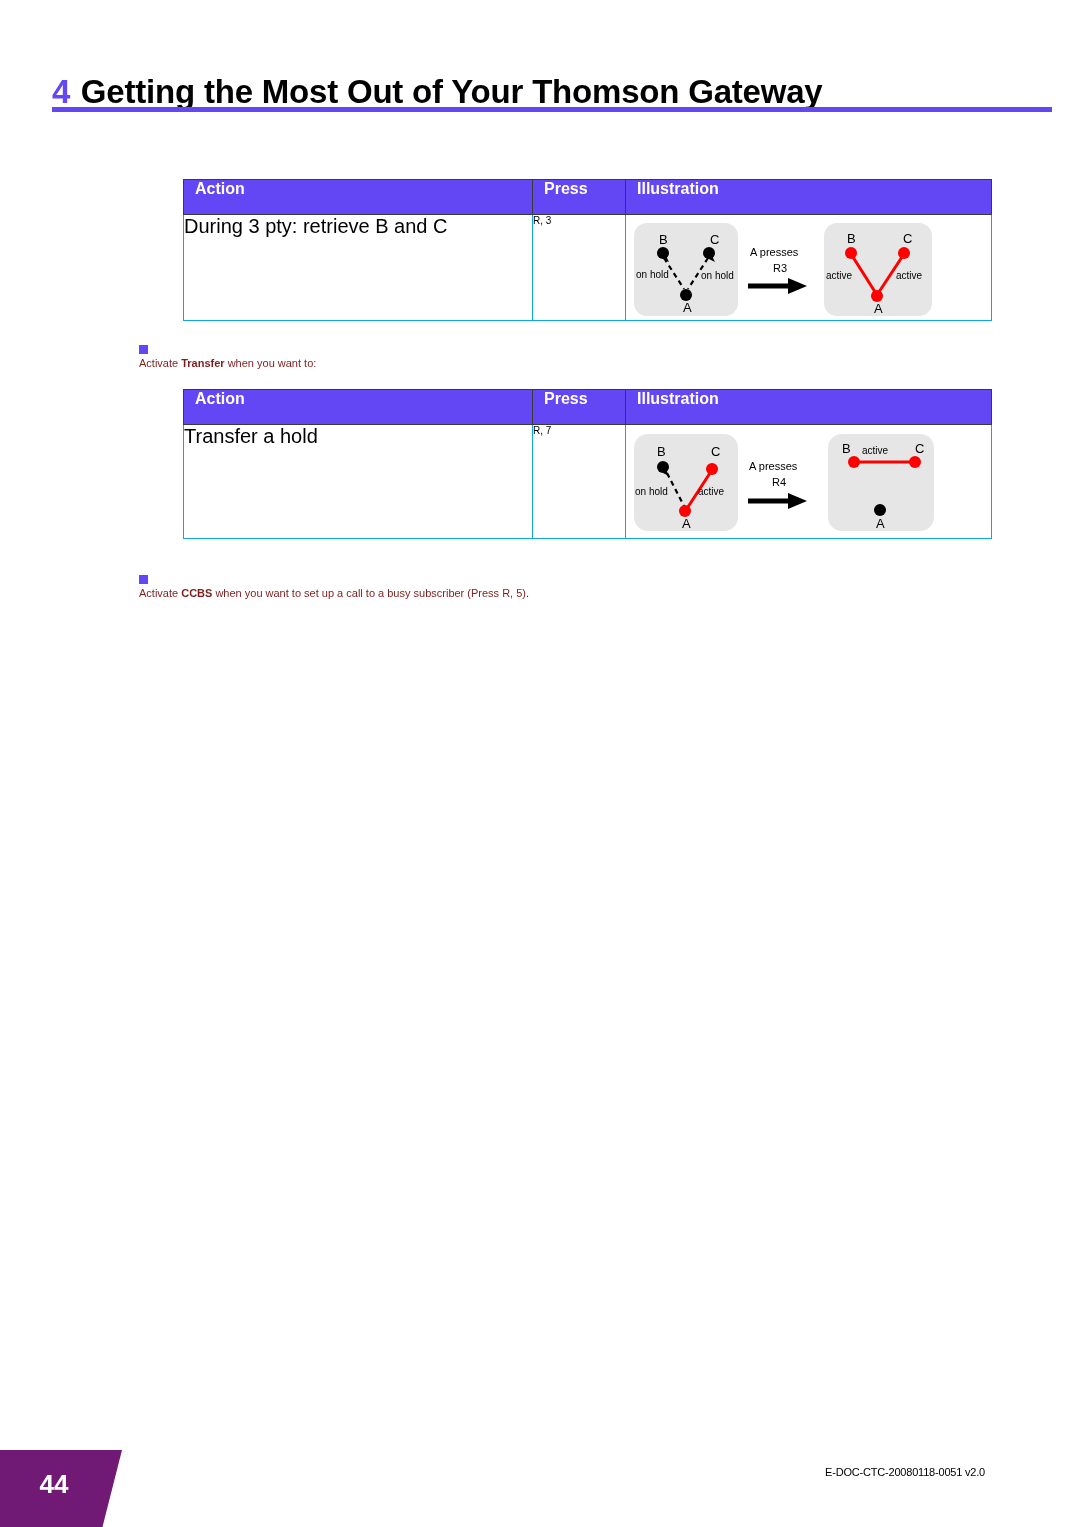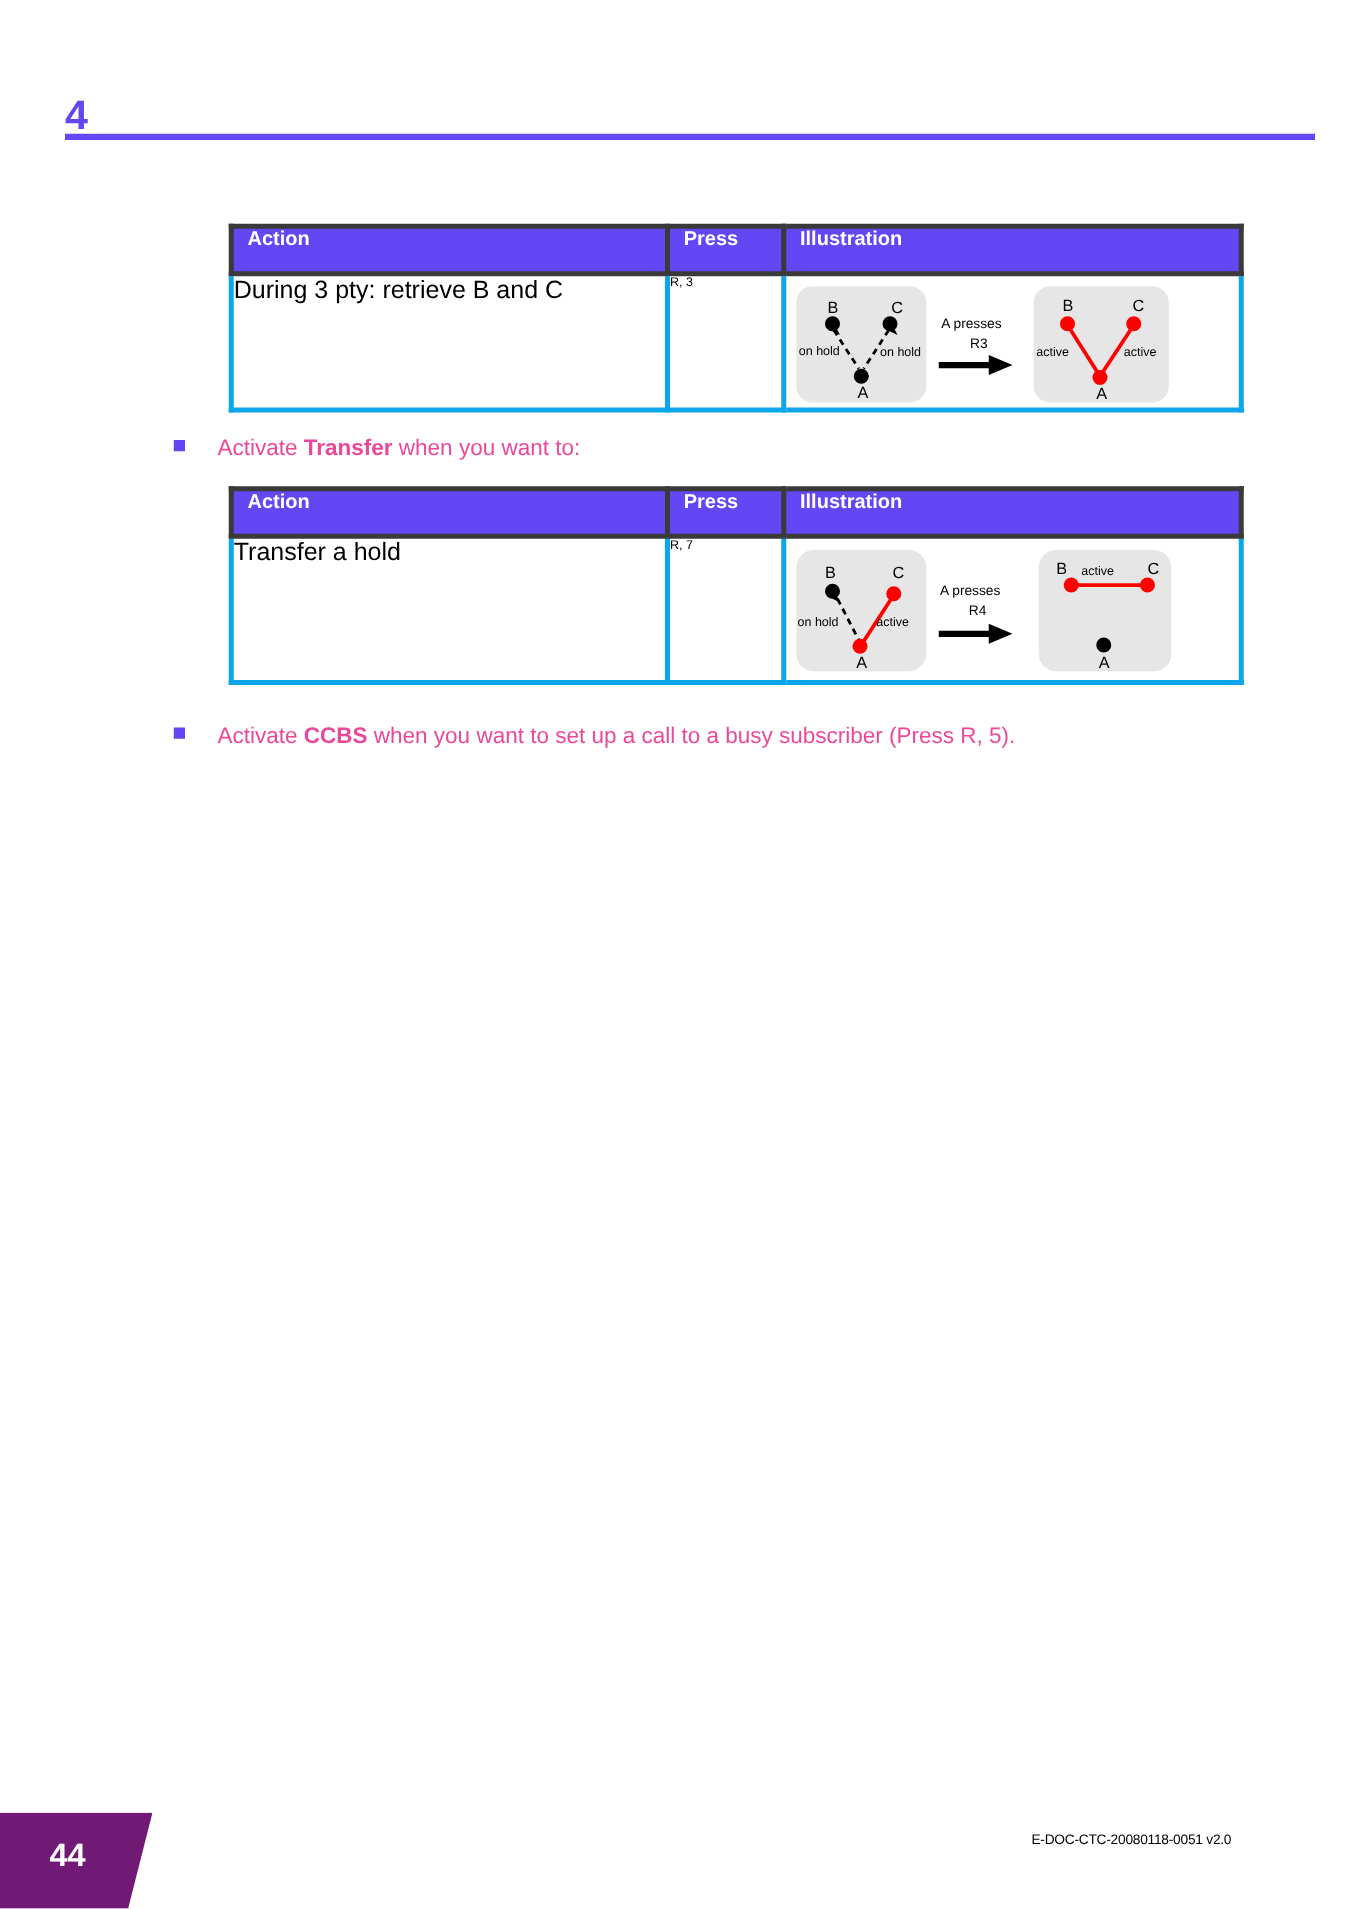--- a/index.html
+++ b/index.html
@@ -55,21 +55,21 @@
     position: absolute;
     border-collapse: collapse;
     table-layout: fixed;
     width: 808px;
   }
   #table-1 { left: 183px; top: 179px; }
   #table-2 { left: 183px; top: 389px; }
 
   .data-table th,
   .data-table td {
-    border: 4px solid #0ea5e9;
+    border: 1px solid #0ea5e9;
     padding: 0;
     vertical-align: top;
     background: #ffffff;
   }
   .data-table thead th {
     background: #6347F5;
     color: #ffffff;
     font-size: 16px;
     font-weight: bold;
     text-align: left;
@@ -103,23 +103,24 @@
     height: 100%;
     padding-left: 6px;
   }
   .illus-svg { display: block; }
 
   
   .bullet-line {
     position: absolute;
     display: flex;
     align-items: baseline;
-    font-size: 18px;
-    color: #ec4899;
+    font-size: 11px;
+    color: #7f1d1d;
     white-space: nowrap;
+    flex-direction: column;
   }
   #bullet-1 { left: 139px; top: 348px; }
   #bullet-2 { left: 139px; top: 578px; }
   .bullet-marker {
     width: 9px;
     height: 9px;
     background: #6347F5;
     margin-right: 26px;
     flex: none;
     position: relative;
@@ -154,20 +155,21 @@
     font-size: 11px;
     color: #000000;
     letter-spacing: -0.2px;
   }
 </style>
 </head>
 <body>
 
 <div class="page-header">
   <span class="header-chapter-num">4</span>
+  <span class="header-title">Getting the Most Out of Your Thomson Gateway</span>
 </div>
 <div class="header-rule"></div>
 
 <table class="data-table" id="table-1">
   <colgroup>
     <col class="col-action">
       <col class="col-press">
       <col class="col-illustration">
   </colgroup>
   <thead>

